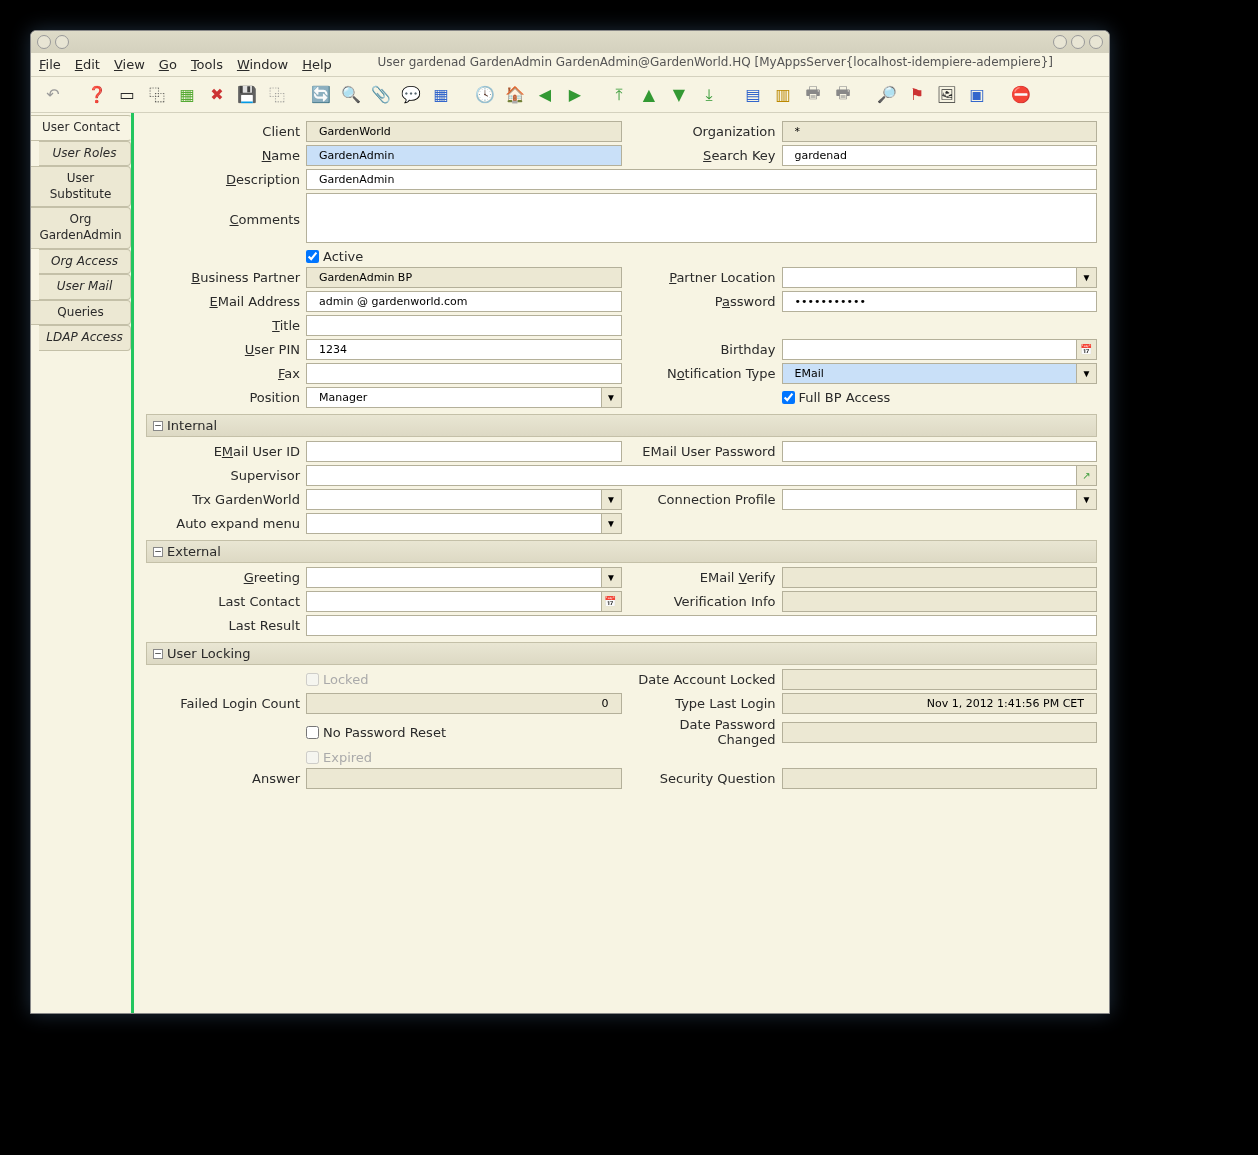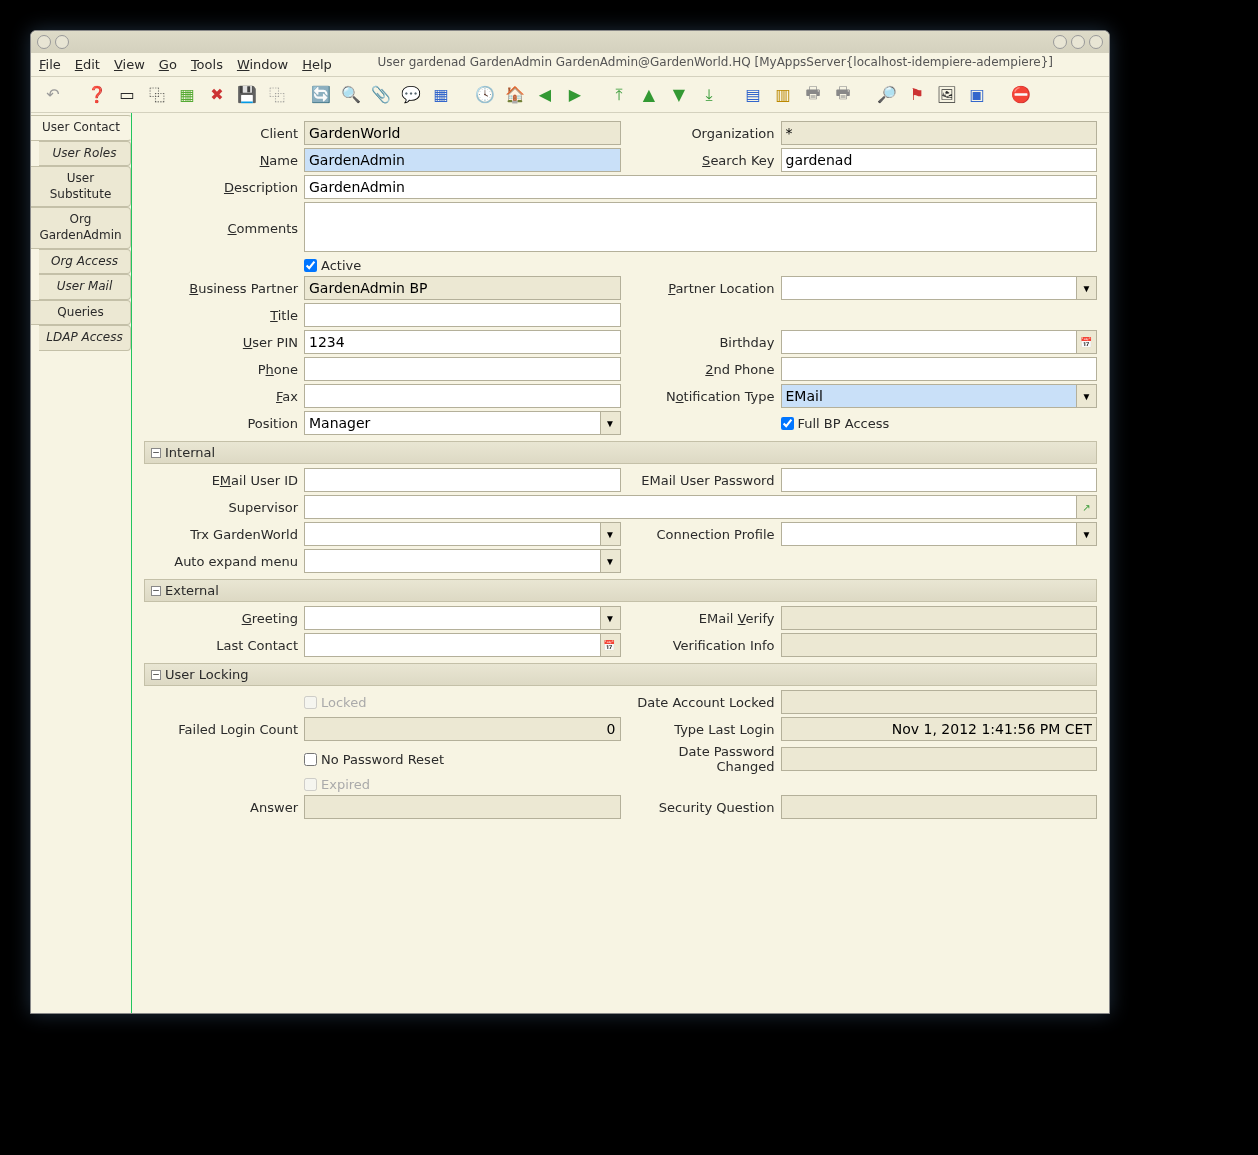--- a/index.html
+++ b/index.html
@@ -14,27 +14,27 @@
 .menu-item { cursor: pointer; }
 .menu-item u { text-decoration: underline; }
 .toolbar { height: 36px; background: #f7f4e3; display: flex; align-items: center; padding: 0 10px; gap: 6px; border-bottom: 1px solid #d4d1be; }
 .tool-btn { width: 24px; height: 24px; display: flex; align-items: center; justify-content: center; cursor: pointer; font-size: 16px; }
 .tool-sep { width: 8px; }
 .main-area { display: flex; background: #f7f4e3; min-height: 900px; }
 .sidebar { width: 100px; background: #f7f4e3; padding-top: 2px; }
 .tab { background: #ece8d3; border: 1px solid #c4c0a8; border-left: none; border-radius: 0 4px 4px 0; padding: 4px 6px; margin-bottom: 0px; font-size: 12px; text-align: center; cursor: pointer; line-height: 1.3; }
 .tab.active { background: #f7f4e3; border-right: 1px solid #f7f4e3; margin-right: -1px; }
 .tab.indented { margin-left: 8px; font-style: italic; }
-.content { flex: 1; border-left: 1px solid #22c55e; padding: 8px 12px; position: relative; }
+.content { flex: 1; border-left: 3px solid #22c55e; padding: 8px 12px; position: relative; }
 .form-row { display: flex; margin-bottom: 3px; }
 .form-col { flex: 1; display: flex; align-items: center; }
 .label { width: 160px; text-align: right; padding-right: 6px; font-size: 13px; }
 .label u { text-decoration: underline; }
 .field { flex: 1; }
-.field input, .field select, .field textarea { width: 100%; border: 1px solid #b4b09a; padding: 3px 4px; font-size: 14px; font-family: inherit; background: #fff; }
+.field input, .field select, .field textarea { width: 100%; border: 1px solid #b4b09a; padding: 3px 12px; font-size: 11px; font-family: inherit; background: #fff; }
 .field input[readonly], .readonly { background: #ece8d3; }
 .highlighted { background: #c9e0f8 !important; }
 .field textarea { height: 50px; resize: none; }
 .field .combo { display: flex; }
 .field .combo input { flex: 1; }
 .field .combo button { width: 20px; border: 1px solid #b4b09a; border-left: none; background: #ece8d3; cursor: pointer; font-size: 10px; }
 .checkbox-wrap { display: flex; align-items: center; gap: 4px; }
 .checkbox-wrap input[type=checkbox] { width: auto; }
 .section-header { background: linear-gradient(#e9e6d3, #ddd9c4); border: 1px solid #c4c0a8; padding: 3px 6px; margin: 6px 0 4px 0; font-size: 13px; display: flex; align-items: center; gap: 4px; }
 .section-toggle { width: 10px; height: 10px; border: 1px solid #888; display: inline-flex; align-items: center; justify-content: center; font-size: 9px; line-height: 1; background: #fff; cursor: pointer; }
@@ -178,20 +178,30 @@
             <span class="label"><u>P</u>artner Location</span>
             <div class="field">
               <div class="combo">
                 <input style="">
                 <button>▼</button>
               </div>
             </div>
           </div>
       </div>
 
+      <div class="form-row">
+        <div class="form-col">
+            <span class="label"><u>E</u>Mail Address</span>
+            <div class="field"><input value="admin @ gardenworld.com" style=""></div>
+          </div>
+        <div class="form-col">
+            <span class="label">P<u>a</u>ssword</span>
+            <div class="field"><input value="•••••••••••" style=""></div>
+          </div>
+      </div>
 
       <div class="form-row">
         <div class="form-col">
             <span class="label"><u>T</u>itle</span>
             <div class="field"><input style=""></div>
           </div>
         <div class="form-col"></div>
       </div>
 
       <div class="form-row">
@@ -203,30 +213,20 @@
             <span class="label">Birthday</span>
             <div class="field">
               <div class="combo">
                 <input style="">
                 <button>📅</button>
               </div>
             </div>
           </div>
       </div>
 
-      <div class="form-row">
-        <div class="form-col">
-            <span class="label">P<u>h</u>one</span>
-            <div class="field"><input style=""></div>
-          </div>
-        <div class="form-col">
-            <span class="label"><u>2</u>nd Phone</span>
-            <div class="field"><input style=""></div>
-          </div>
-      </div>
 
       <div class="form-row">
         <div class="form-col">
             <span class="label"><u>F</u>ax</span>
             <div class="field"><input style=""></div>
           </div>
         <div class="form-col">
             <span class="label">N<u>o</u>tification Type</span>
             <div class="field">
               <div class="combo">
@@ -348,20 +348,26 @@
                 <button>📅</button>
               </div>
             </div>
           </div>
         <div class="form-col">
             <span class="label">Verification Info</span>
             <div class="field"><input readonly="" class="readonly" style=""></div>
           </div>
       </div>
 
+      <div class="form-row">
+        <div class="form-col" style="flex:0 0 160px">
+            <span class="label">Last Result</span>
+          </div>
+        <div class="field wide-field"><input style=""></div>
+      </div>
 
       <div class="section-header">
           <span class="section-toggle">−</span>
           <span>User Locking</span>
         </div>
 
       <div class="form-row">
         <div class="form-col">
             <span class="label"></span>
             <div class="checkbox-wrap disabled-check">

